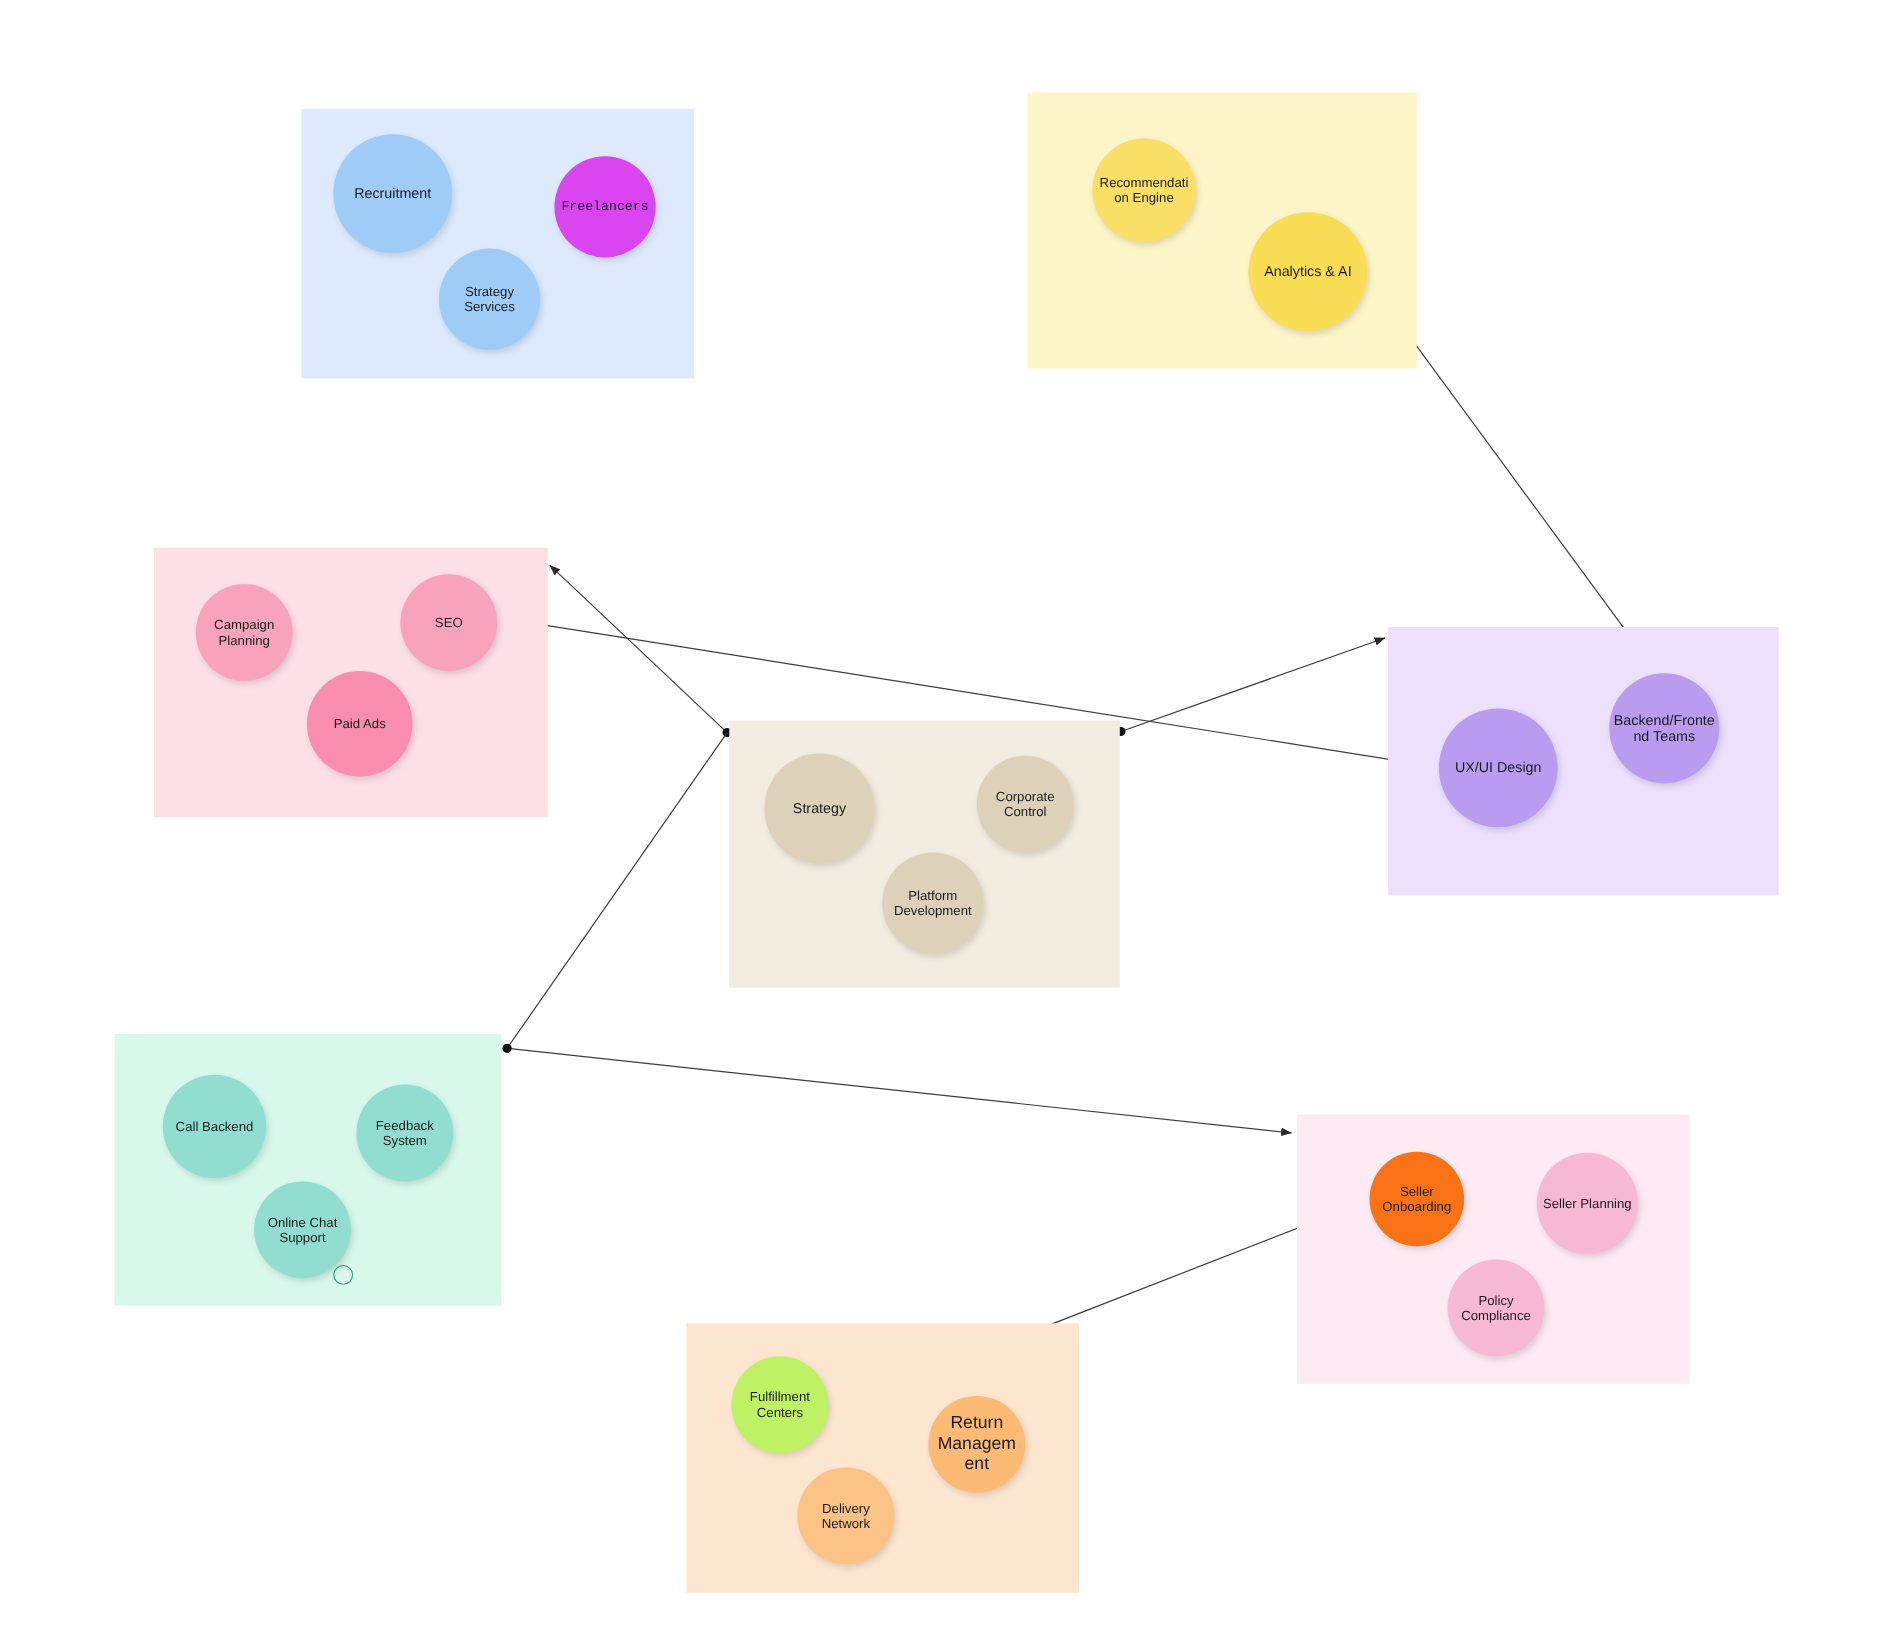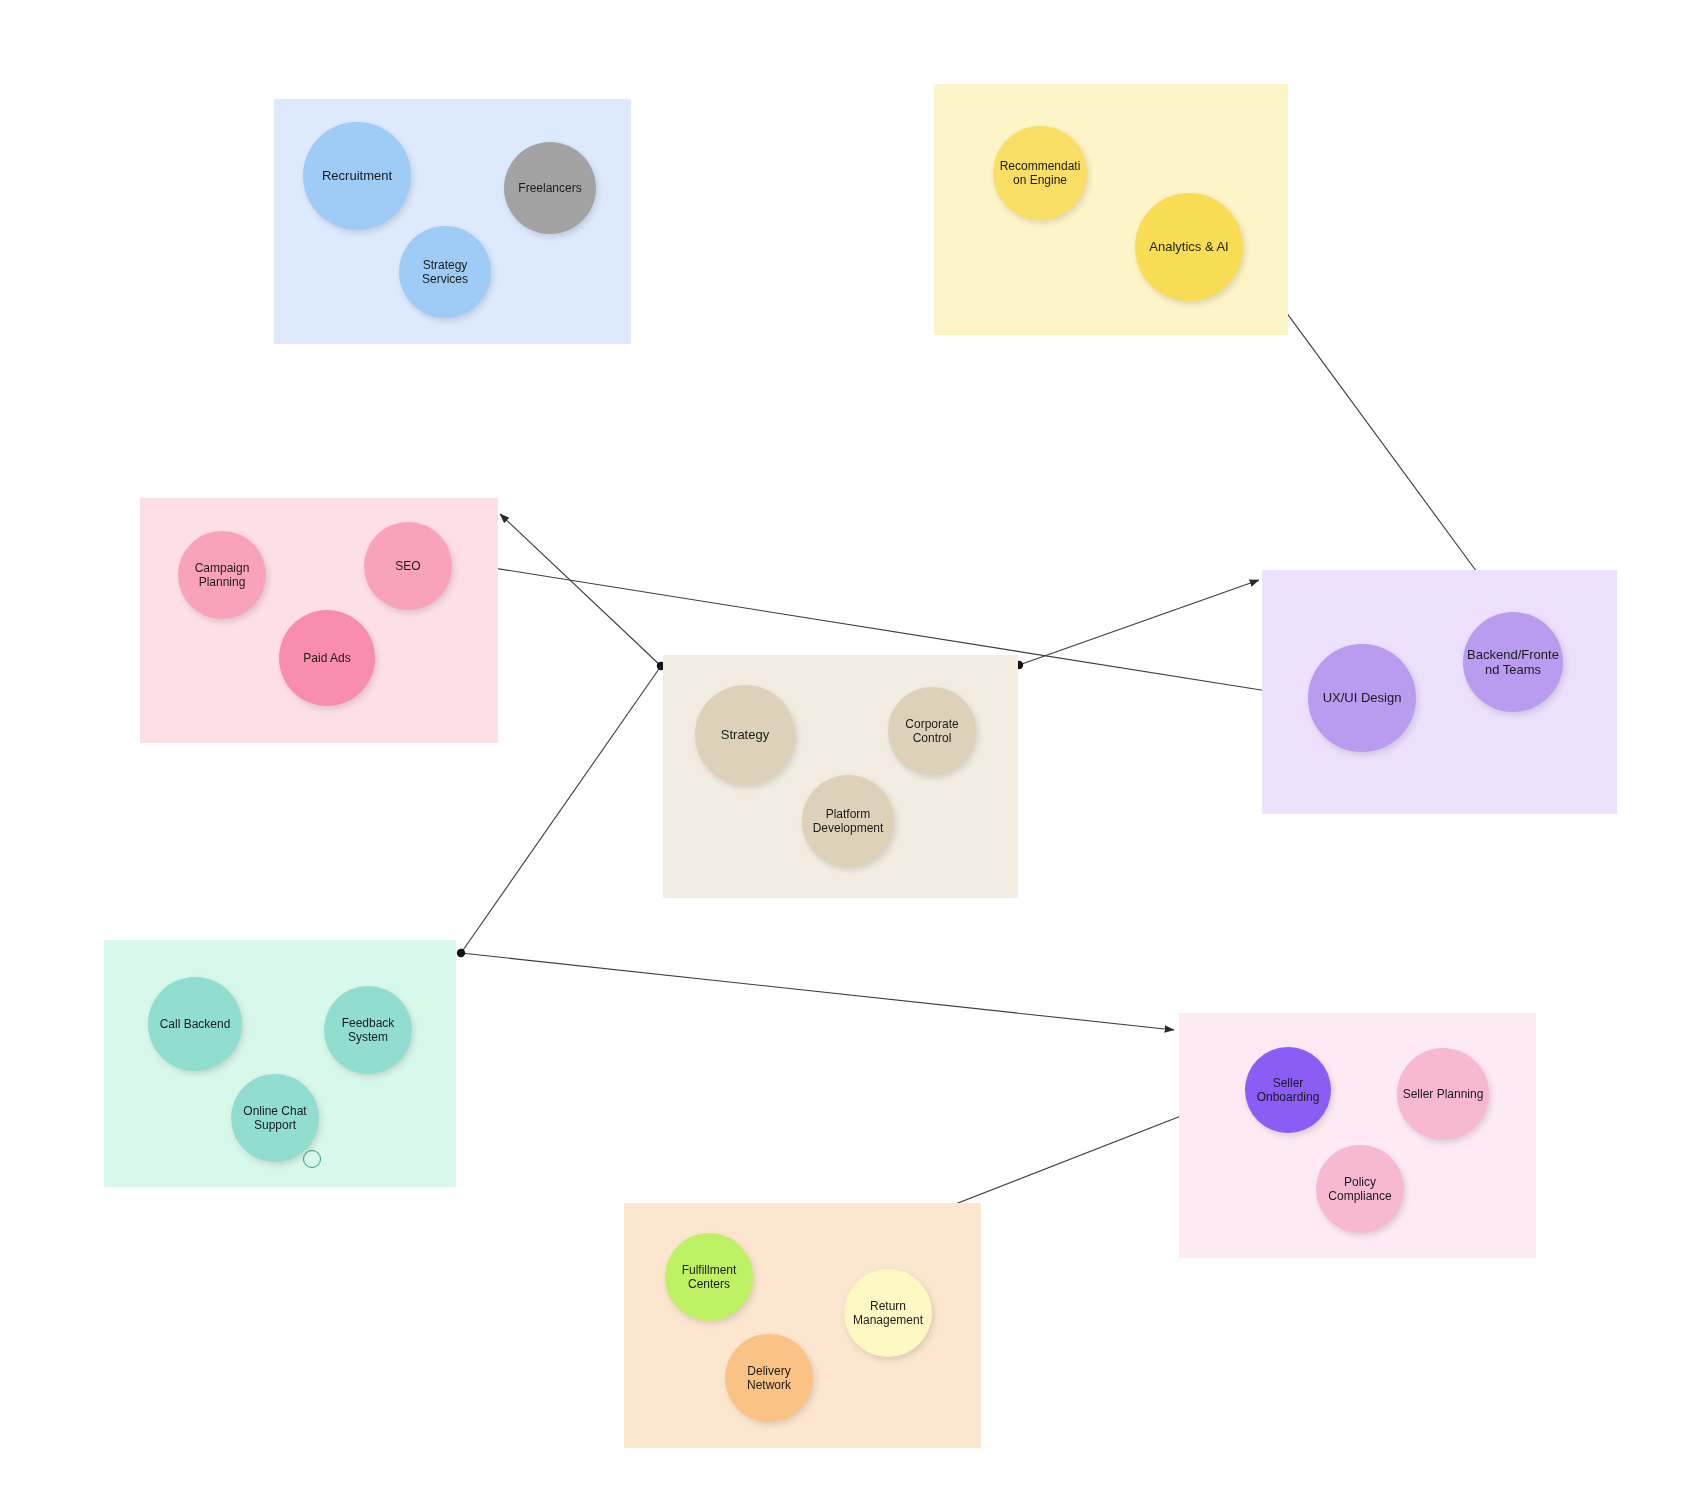--- a/index.html
+++ b/index.html
@@ -83,21 +83,21 @@
         <circle cx="461" cy="953" r="4.2" fill="#111111"></circle>
         <line x1="1245" y1="1091" x2="763" y2="1279" stroke="#3c3c3c" stroke-width="1.1" marker-end="url(#arrowhead)"></line>
         <circle cx="1245" cy="1091" r="4.2" fill="#111111"></circle>
       </g>
   </svg>
   <div id="groups-layer">
       <div class="group-box" style="left: 274px; top: 99px; width: 357px; height: 245px; background: rgb(221, 234, 253);"></div>
       <div class="node" style="left: 303px; top: 122px; width: 108px; height: 108px; background: rgb(159, 203, 247); font-size: 13px;">
         <span class="node-label">Recruitment</span>
       </div>
-      <div class="node" style="left: 504px; top: 142px; width: 92px; height: 92px; background: #a3a3a3; font-size: 12px;">
+      <div class="node" style="left: 504px; top: 142px; width: 92px; height: 92px; background: #d946ef; font-size: 12px; font-family: Liberation Mono, monospace;">
         <span class="node-label">Freelancers</span>
       </div>
       <div class="node" style="left: 399px; top: 226px; width: 92px; height: 92px; background: rgb(159, 203, 247); font-size: 12px;">
         <span class="node-label">Strategy Services</span>
       </div>
       <div class="group-box" style="left: 934px; top: 84px; width: 354px; height: 251px; background: rgb(253, 244, 199);"></div>
       <div class="node" style="left: 993px; top: 126px; width: 94px; height: 94px; background: rgb(250, 223, 103); font-size: 12px;">
         <span class="node-label">Recommendation Engine</span>
       </div>
       <div class="node" style="left: 1135px; top: 193px; width: 108px; height: 108px; background: rgb(249, 221, 85); font-size: 13px; justify-content: center;">
@@ -135,33 +135,33 @@
       <div class="node" style="left: 148px; top: 977px; width: 94px; height: 94px; background: rgb(145, 222, 208); font-size: 12px;">
         <span class="node-label">Call Backend</span>
       </div>
       <div class="node" style="left: 324px; top: 986px; width: 88px; height: 88px; background: rgb(145, 222, 208); font-size: 12px;">
         <span class="node-label">Feedback System</span>
       </div>
       <div class="node" style="left: 231px; top: 1074px; width: 88px; height: 88px; background: rgb(145, 222, 208); font-size: 12px;">
         <span class="node-label">Online Chat Support</span>
       </div>
       <div class="group-box" style="left: 1179px; top: 1013px; width: 357px; height: 245px; background: rgb(253, 234, 243);"></div>
-      <div class="node" style="left: 1245px; top: 1047px; width: 86px; height: 86px; background: #8b5cf6; font-size: 12px;">
+      <div class="node" style="left: 1245px; top: 1047px; width: 86px; height: 86px; background: #f97316; font-size: 12px;">
         <span class="node-label">Seller Onboarding</span>
       </div>
       <div class="node" style="left: 1397px; top: 1048px; width: 92px; height: 92px; background: rgb(246, 185, 209); font-size: 12px;">
         <span class="node-label">Seller Planning</span>
       </div>
       <div class="node" style="left: 1316px; top: 1145px; width: 88px; height: 88px; background: rgb(246, 185, 209); font-size: 12px;">
         <span class="node-label">Policy Compliance</span>
       </div>
       <div class="group-box" style="left: 624px; top: 1203px; width: 357px; height: 245px; background: rgb(252, 230, 207);"></div>
       <div class="node" style="left: 665px; top: 1233px; width: 88px; height: 88px; background: #bef264; font-size: 12px;">
         <span class="node-label">Fulfillment Centers</span>
       </div>
-      <div class="node" style="left: 844px; top: 1269px; width: 88px; height: 88px; background: #fef9c3; font-size: 12px;">
+      <div class="node" style="left: 844px; top: 1269px; width: 88px; height: 88px; background: #fdba74; font-size: 16px;">
         <span class="node-label">Return Management</span>
       </div>
       <div class="node" style="left: 725px; top: 1334px; width: 88px; height: 88px; background: rgb(251, 194, 133); font-size: 12px;">
         <span class="node-label">Delivery Network</span>
       </div>
     </div>
 </div>
 
 </body></html>

